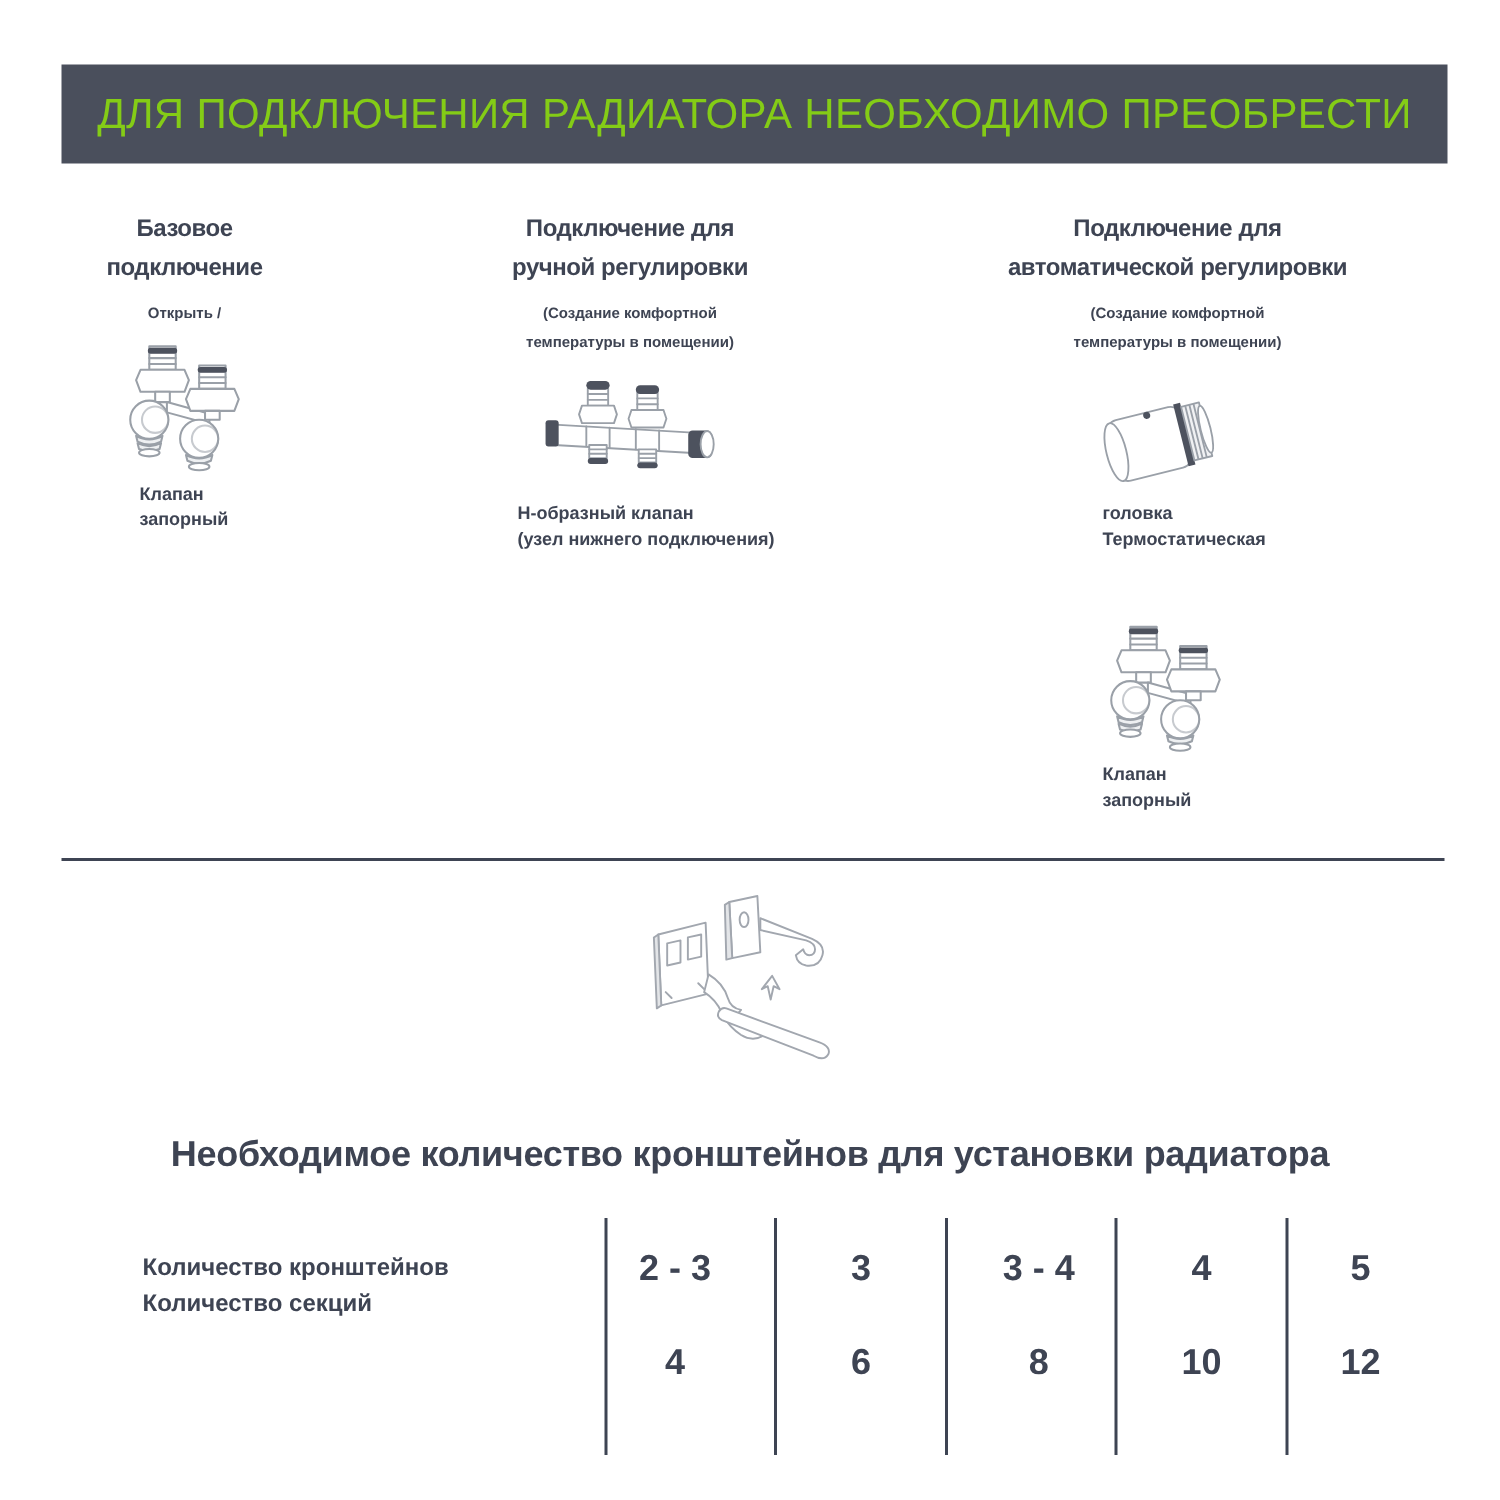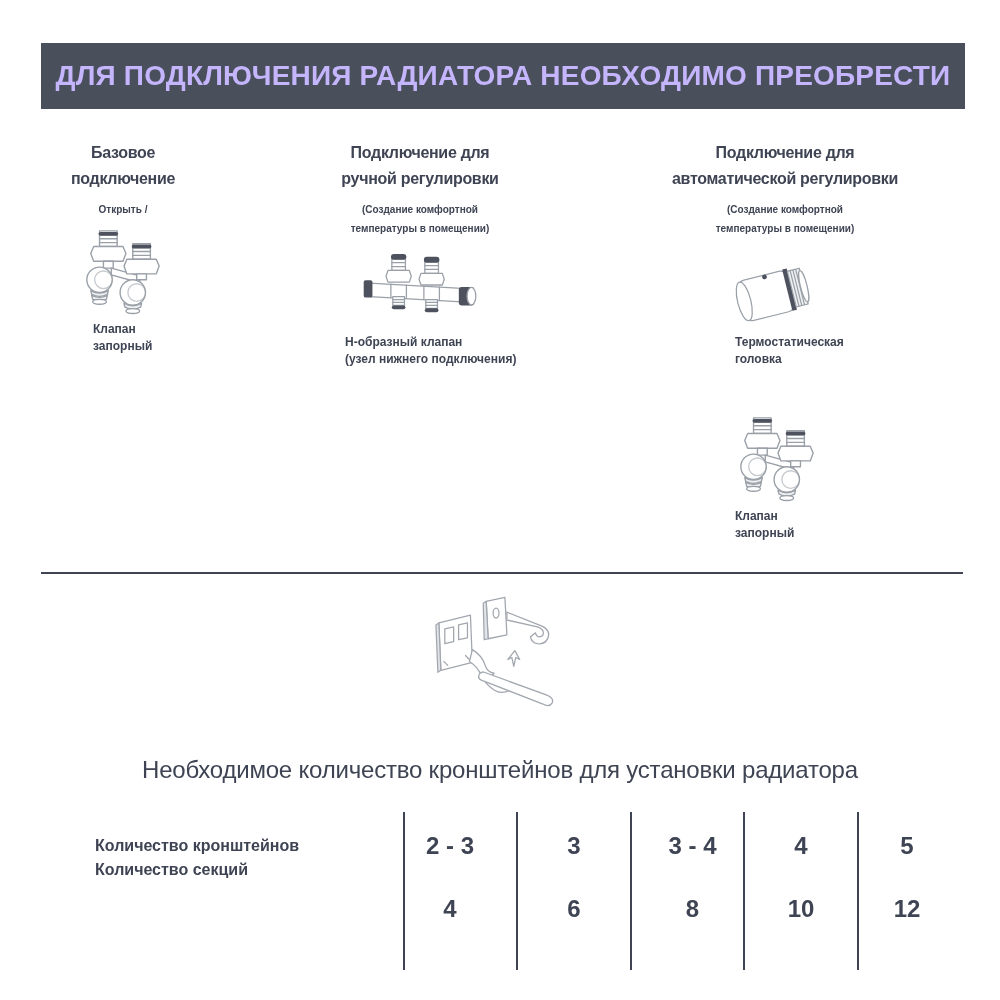--- a/index.html
+++ b/index.html
@@ -4,22 +4,22 @@
 <style>
   html,body { margin:0; padding:0; background:#ffffff; }
   .canvas {
     position:relative; width:1000px; height:1000px; background:#ffffff;
     font-family:"Liberation Sans", sans-serif; color:#3e4453; overflow:hidden;
   }
 
   
   .banner {
     position:absolute; left:41px; top:43px; width:924px; height:66px;
-    background:#4a4f5c; color:#c4b5fd; display:flex; align-items:center; justify-content:center;
-    font-size:28px; font-weight:700; letter-spacing:0.2px; white-space:nowrap;
+    background:#4a4f5c; color:#84cc16; display:flex; align-items:center; justify-content:center;
+    font-size:28px; font-weight:400; letter-spacing:0.2px; white-space:nowrap;
   }
 
   
   .col { position:absolute; top:140px; text-align:center; }
   .col-1 { left:17px;  width:212px; }
   .col-2 { left:289px; width:262px; }
   .col-3 { left:587px; width:396px; }
 
   .col-heading { margin:0; font-size:16px; line-height:26px; font-weight:700; letter-spacing:-0.3px; }
   .col-sub     { margin:8px 0 0; font-size:10px; line-height:19px; font-weight:700; }
@@ -39,21 +39,21 @@
 
   
   .divider { position:absolute; left:41px; top:572px; width:922px; height:2px; background:#3e4453; }
 
   
   .bracket-illu { position:absolute; left:430px; top:594px; width:138px; height:124px; }
 
   
   .table-title {
     position:absolute; left:0; top:755px; width:1000px; margin:0;
-    text-align:center; font-size:24px; line-height:30px; font-weight:400; letter-spacing:-0.2px;
+    text-align:center; font-size:24px; line-height:30px; font-weight:700; letter-spacing:-0.2px;
   }
   .row-label { position:absolute; left:95px; font-size:16px; line-height:20px; font-weight:700; white-space:nowrap; }
   .rl-1 { top:836px; }
   .rl-2 { top:860px; }
   .vline { position:absolute; top:812px; height:158px; width:2px; background:#3e4453; }
   .v1 { left:403px; } .v2 { left:516px; } .v3 { left:630px; } .v4 { left:743px; } .v5 { left:857px; }
   .cell { position:absolute; height:32px; line-height:32px; text-align:center; font-size:24px; font-weight:700; }
   .r1 { top:830px; } .r2 { top:893px; }
   .c1 { left:405px; width:90px; } .c2 { left:518px; width:112px; } .c3 { left:632px; width:121px; }
   .c4 { left:745px; width:112px; } .c5 { left:859px; width:96px; }
@@ -165,22 +165,22 @@
           <ellipse cx="9" cy="38" rx="7" ry="21"></ellipse>
           <rect x="56" y="15" width="5" height="45" fill="#4d525e" stroke="none"></rect>
           <rect x="61" y="18" width="13" height="39" fill="#f0f1f3"></rect>
           <path d="M64,18 v39 M67,18 v39 M70,18 v39" fill="none"></path>
           <ellipse cx="74" cy="37.5" rx="3.5" ry="17"></ellipse>
           <circle cx="36" cy="18" r="2.5" fill="#4d525e" stroke="none"></circle>
         </g>
       </svg>
     </div>
     <p class="item-label label-thermo">
+      <span class="line">головка</span>
       <span class="line">Термостатическая</span>
-      <span class="line">головка</span>
     </p>
     <div class="illu illu-auto-valve">
       <svg viewBox="0 0 90 90" aria-hidden="true">
         <use href="#valve-art"></use>
       </svg>
     </div>
     <p class="item-label label-auto-valve">
       <span class="line">Клапан</span>
       <span class="line">запорный</span>
     </p>

